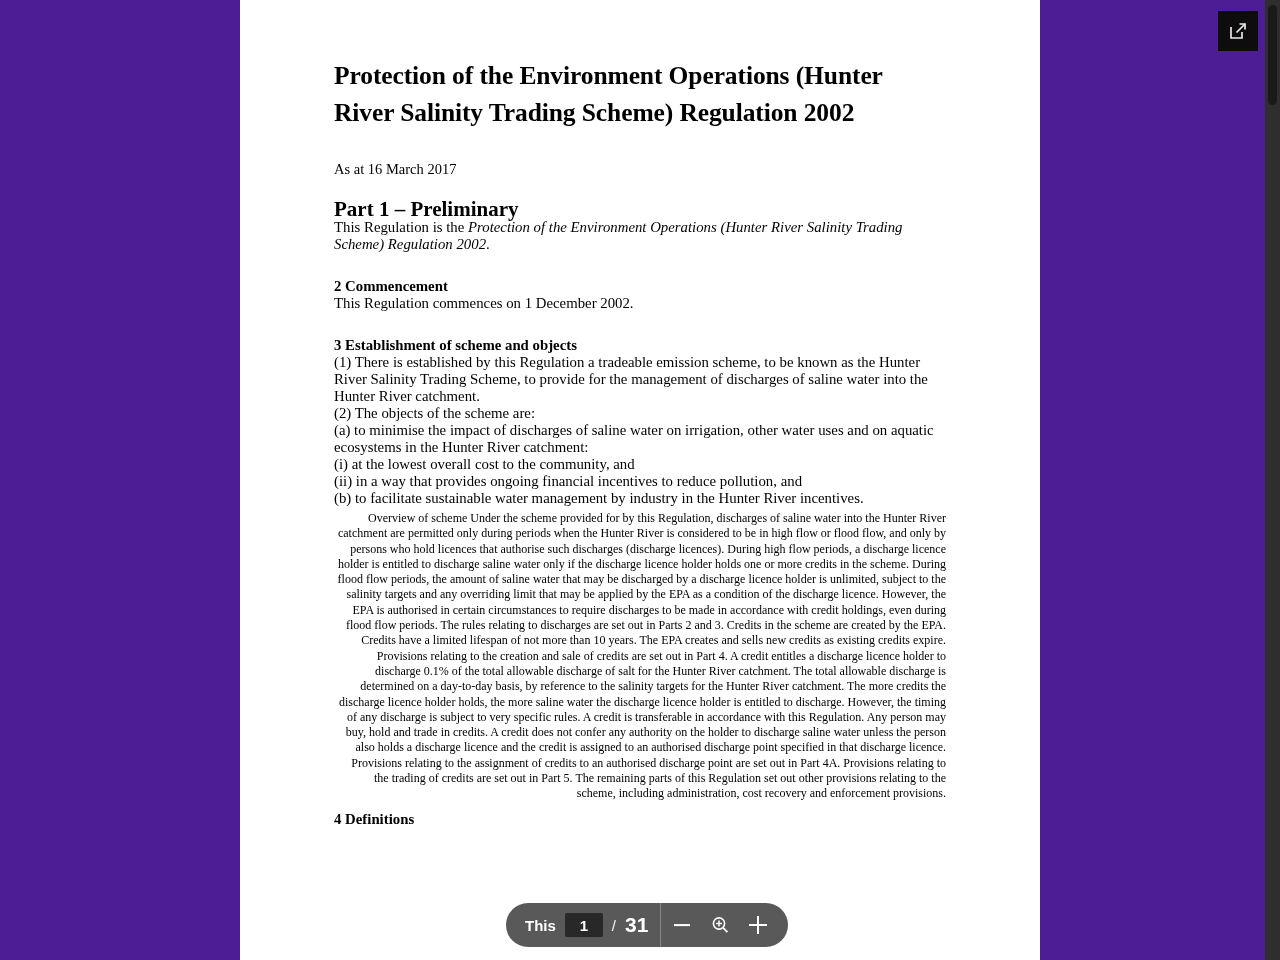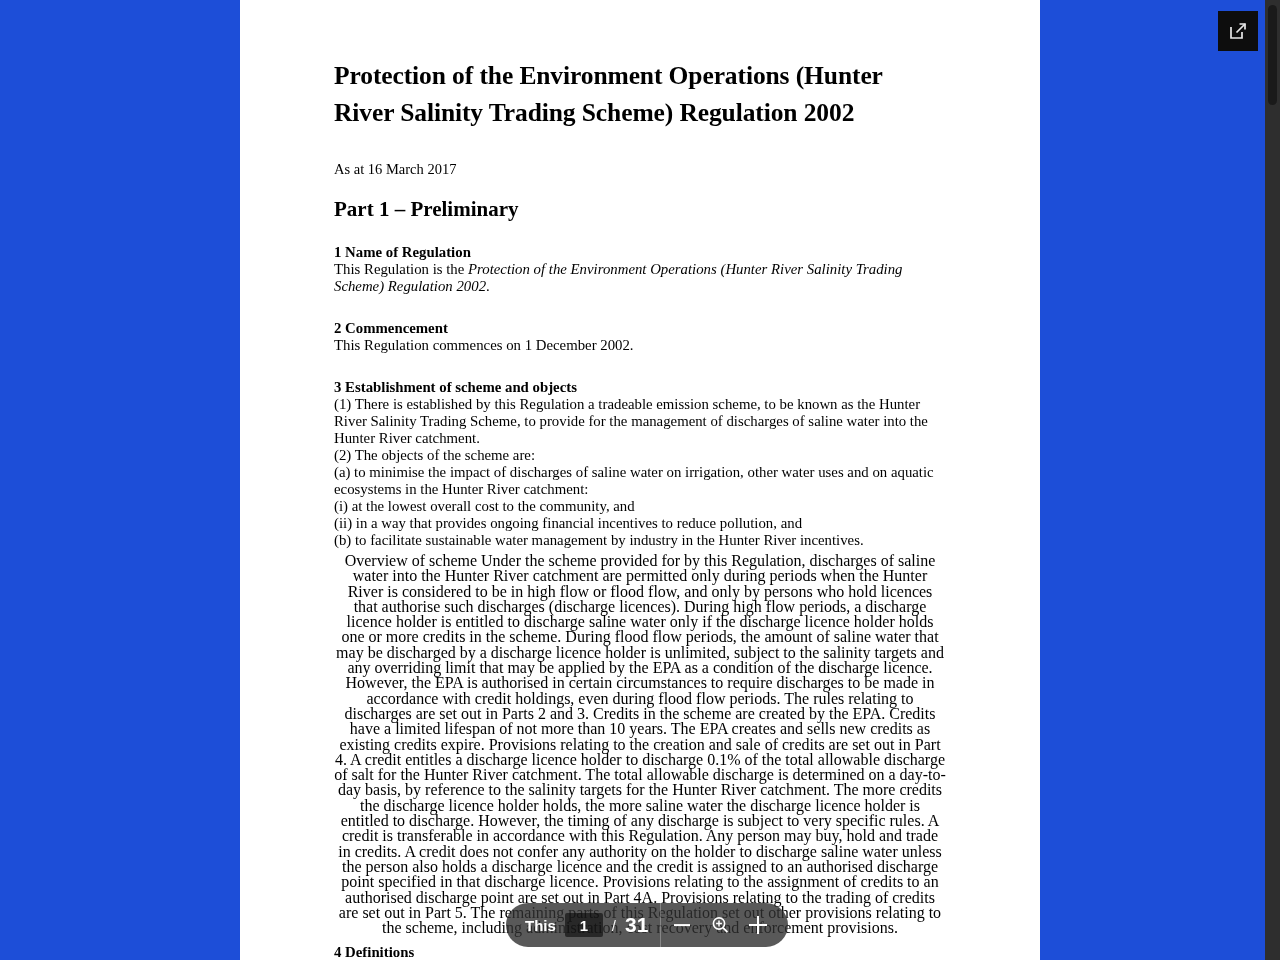--- a/index.html
+++ b/index.html
@@ -12,21 +12,21 @@
     background: #2e2e2e;
     font-family: "Liberation Sans", sans-serif;
     overflow: hidden;
     position: relative;
   }
 
   
   #viewer {
     position: absolute;
     inset: 0;
-    background: #1d4ed8;
+    background: #4c1d95;
     padding-left: 44px;
   }
 
   
   #top-controls {
     position: absolute;
     top: 0;
     right: 0;
     width: 1280px;
     height: 62px;
@@ -129,24 +129,24 @@
     line-height: 17px;
     margin: 0;
   }
   p.para em { font-style: italic; }
 
   .lvl1 { margin-left: 47px; }
   .lvl2 { margin-left: 94px; }
   .lvl3 { margin-left: 141px; }
 
   p.overview {
-    font-size: 16px;
+    font-size: 12px;
     line-height: 15.3px;
     margin: 4px 0 8px 0;
-    text-align: center;
+    text-align: right;
   }
 
   .cut-head {
     font-size: 14.8px;
     font-weight: bold;
     margin-top: 9px;
   }
 
   
   #pdf-toolbar {
@@ -223,21 +223,20 @@
   <div id="page-canvas">
     <div class="page-inner">
       <div class="doc-body">
 
         <h1 class="doc-title">Protection of the Environment Operations (Hunter River Salinity Trading Scheme) Regulation 2002</h1>
 
         <div class="as-at">As at 16 March 2017</div>
 
         <h2 class="part-head">Part 1 – Preliminary</h2>
 
-        <h3 class="sec-head">1 Name of Regulation</h3>
         <p class="para"><span>This Regulation is the </span><em>Protection of the Environment Operations (Hunter River Salinity Trading Scheme) Regulation 2002</em><span>.</span></p>
 
         <h3 class="sec-head">2 Commencement</h3>
         <p class="para">This Regulation commences on 1 December 2002.</p>
 
         <h3 class="sec-head">3 Establishment of scheme and objects</h3>
         <p class="para lvl1">(1) There is established by this Regulation a tradeable emission scheme, to be known as the Hunter River Salinity Trading Scheme, to provide for the management of discharges of saline water into the Hunter River catchment.</p>
         <p class="para lvl1">(2) The objects of the scheme are:</p>
         <p class="para lvl2">(a) to minimise the impact of discharges of saline water on irrigation, other water uses and on aquatic ecosystems in the Hunter River catchment:</p>
         <p class="para lvl3">(i) at the lowest overall cost to the community, and</p>

